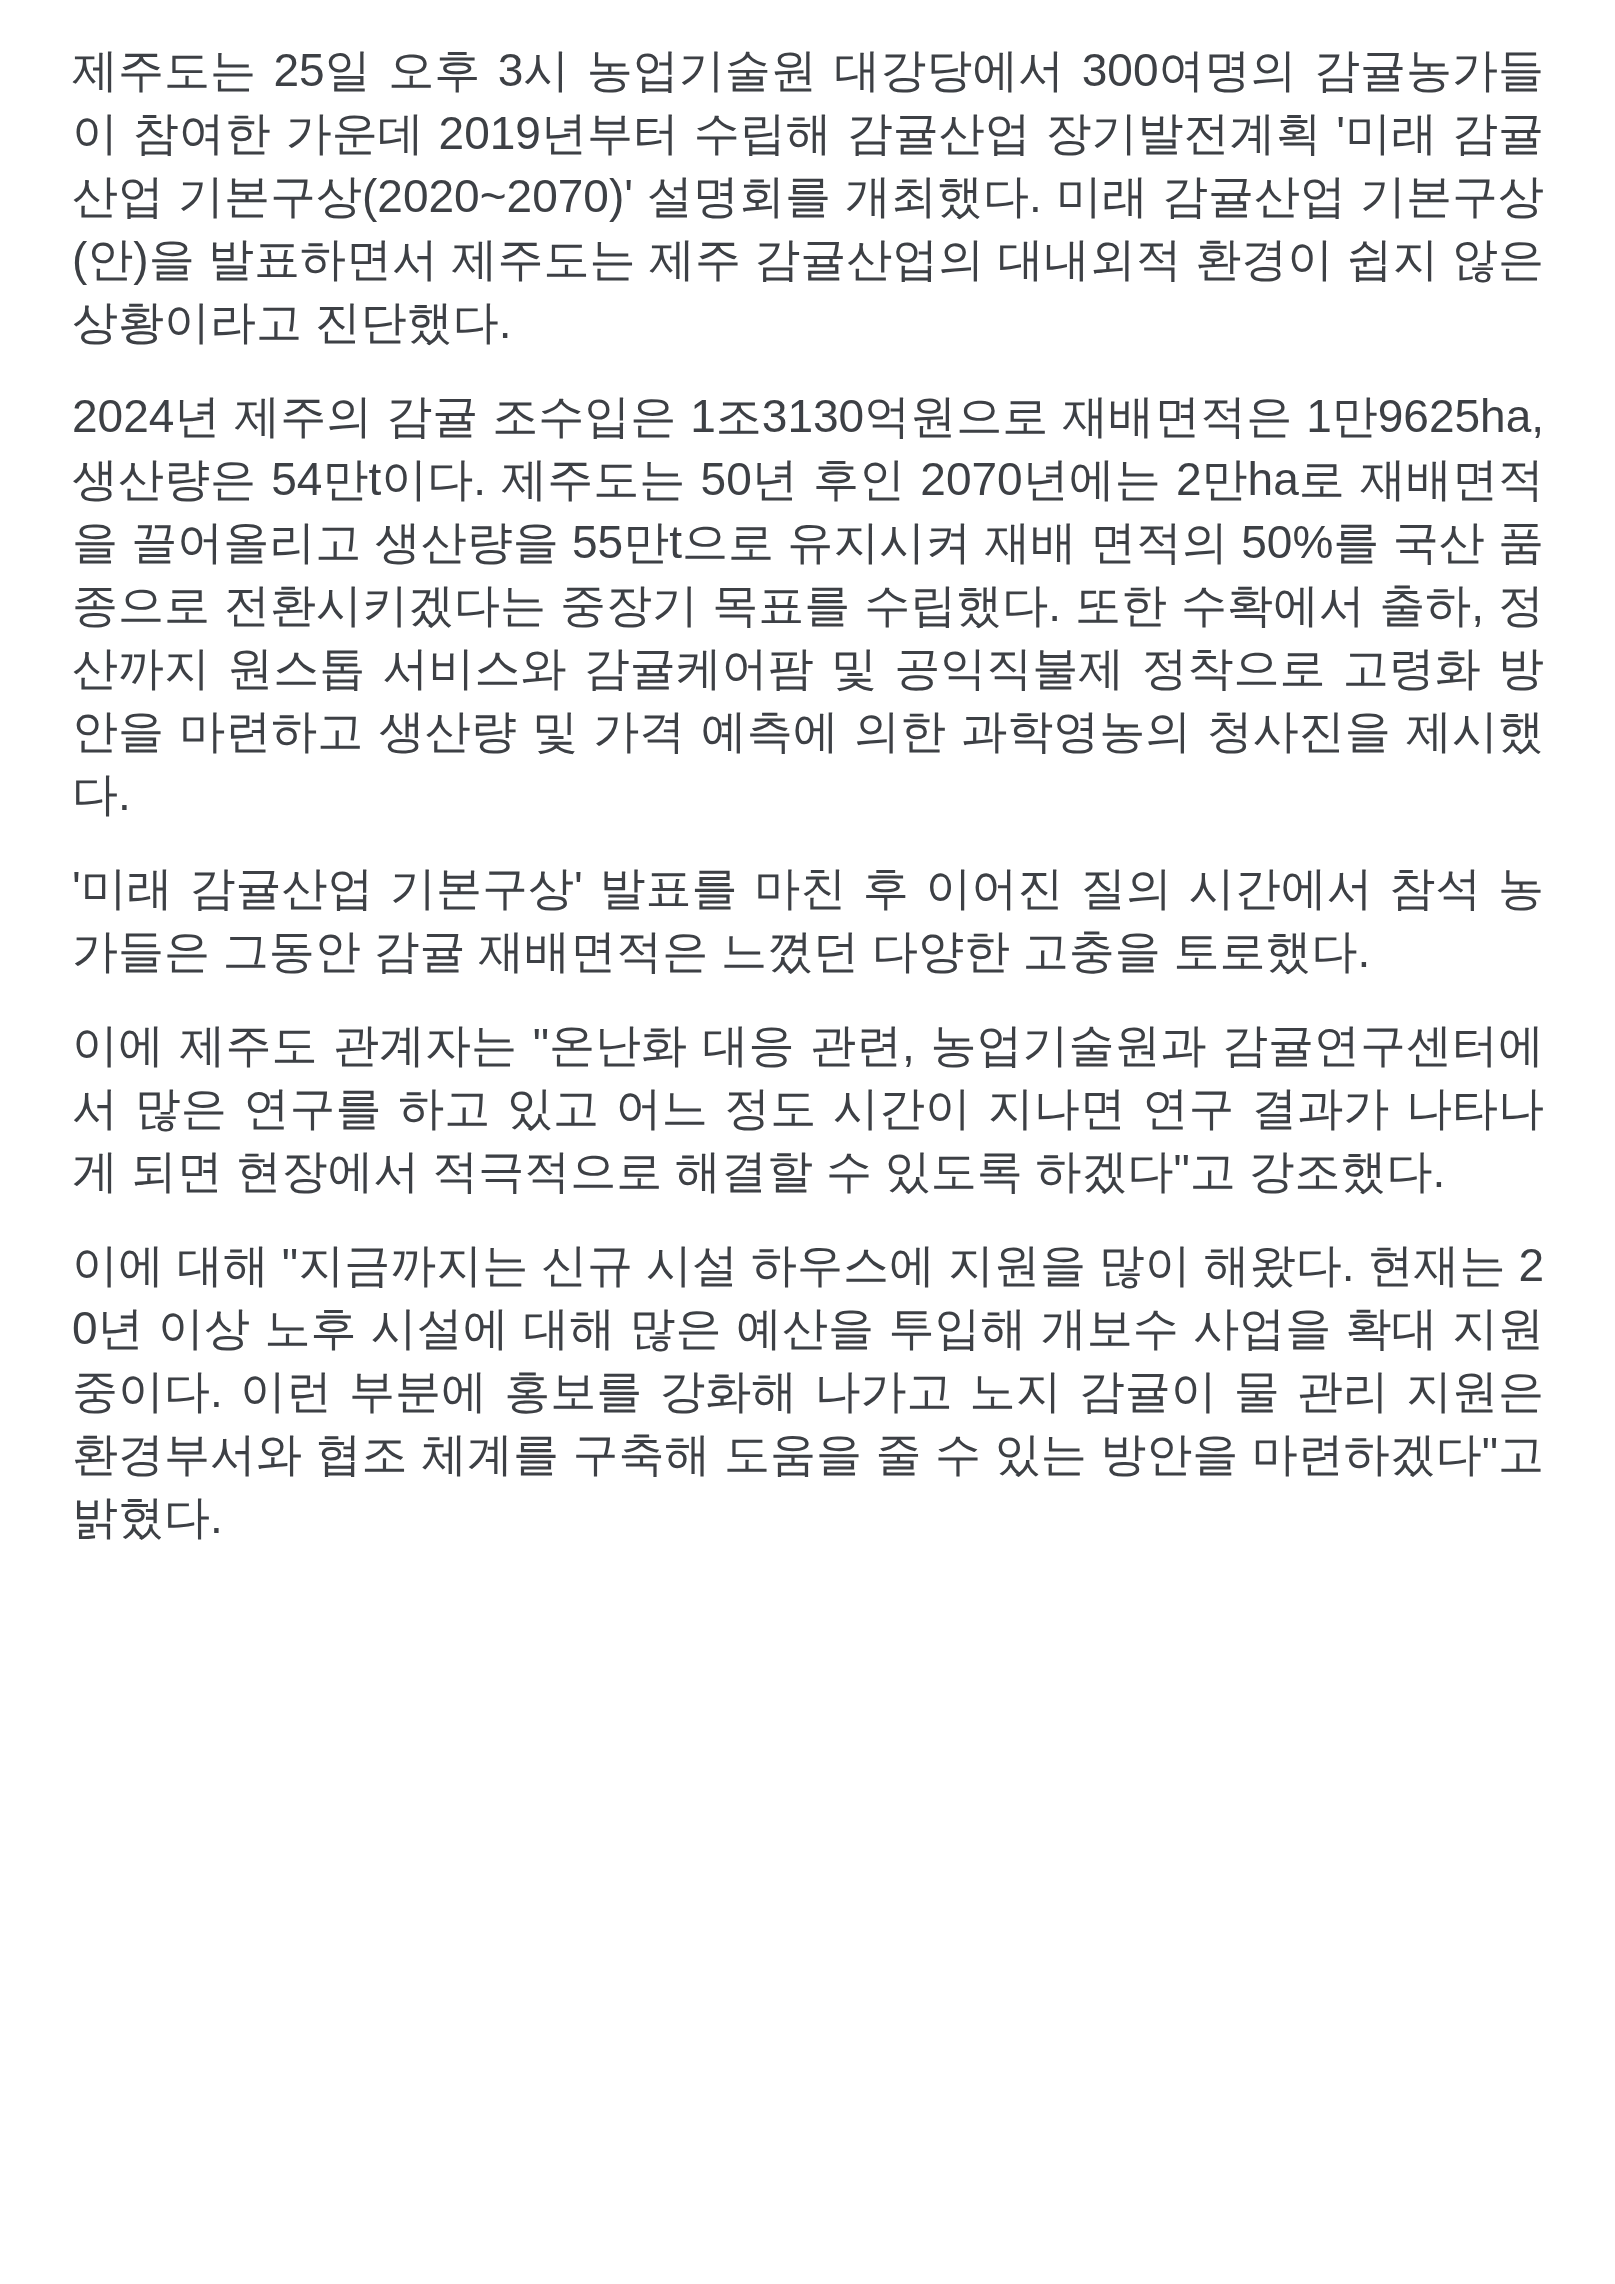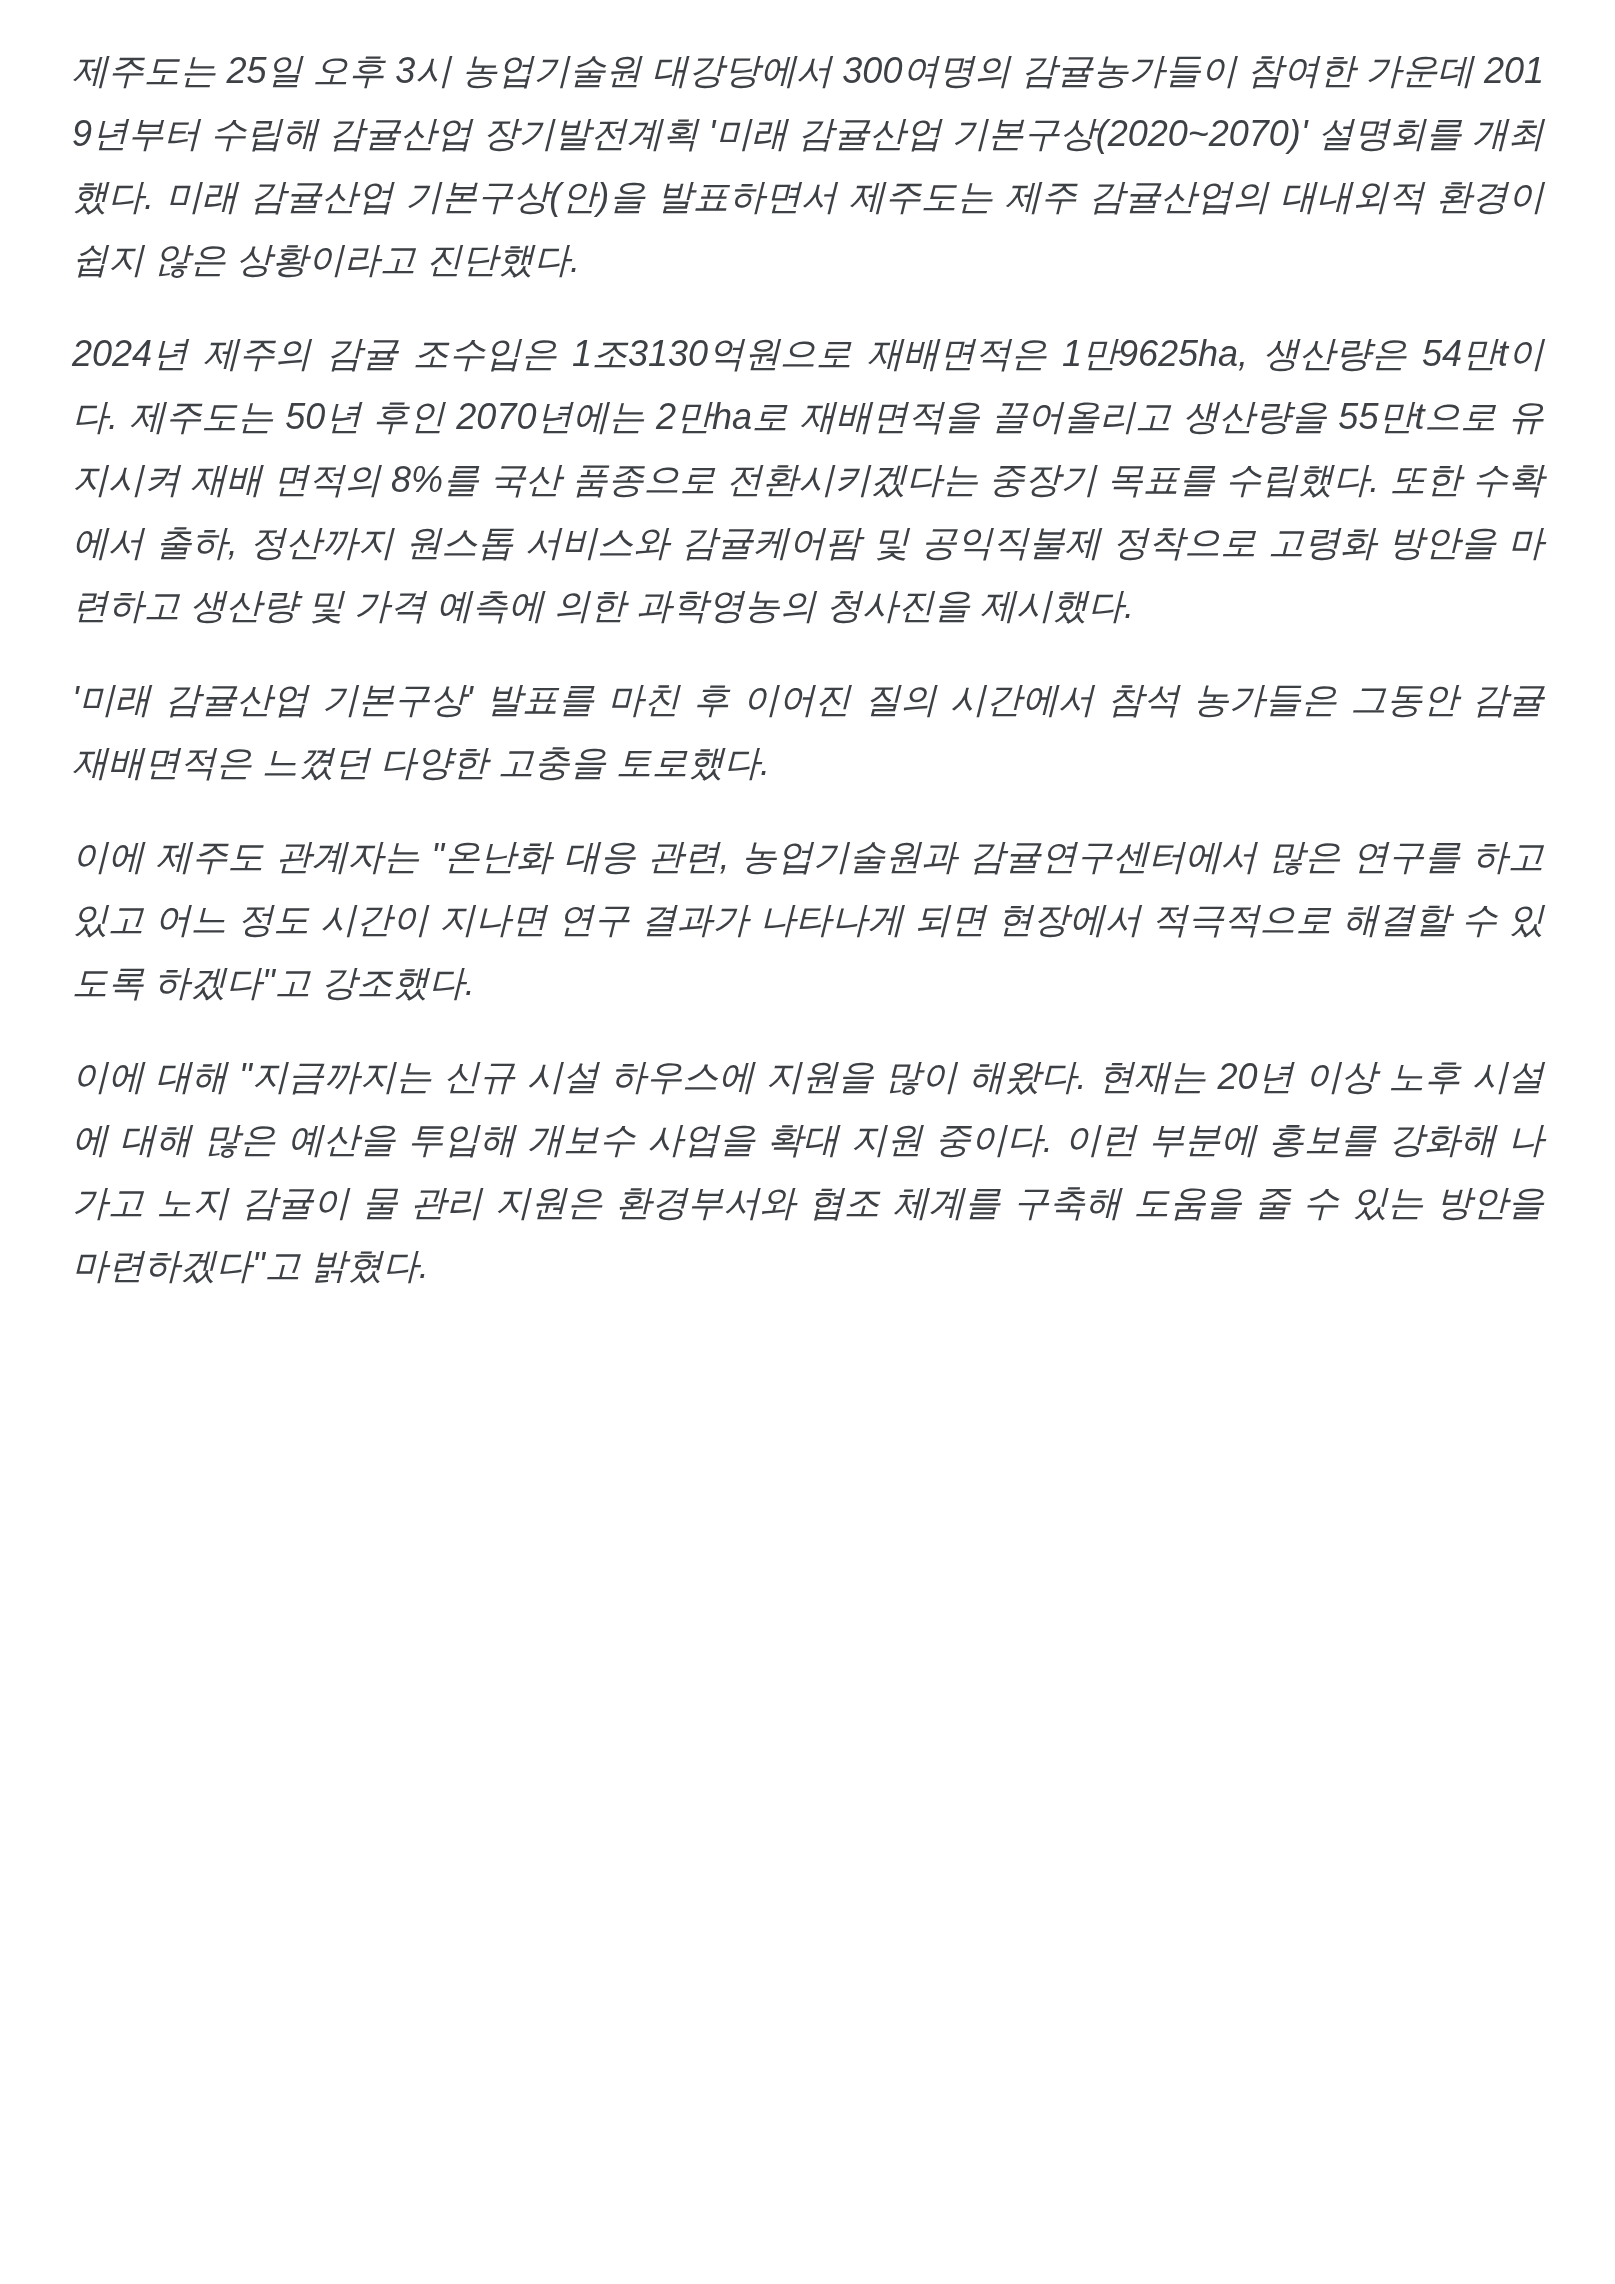--- a/index.html
+++ b/index.html
@@ -13,35 +13,34 @@
     box-sizing: border-box;
     font-family: "Liberation Sans", "DejaVu Sans", sans-serif;
   }
   .article-body {
     box-sizing: border-box;
     width: 1616px;
     padding: 39px 72px 52px 72px;
   }
   .article-body p {
     margin: 0 0 31px 0;
-    font-size: 36px;
+    font-size: 46px;
     line-height: 63px;
     color: #3d4045;
     text-align: justify;
     word-break: break-all;
     letter-spacing: 0;
-    font-style: italic;
   }
   .article-body p:last-child {
     margin-bottom: 0;
   }
 </style>
 </head>
 <body>
 
 <main class="article-body">
   <p>제주도는 25일 오후 3시 농업기술원 대강당에서 300여명의 감귤농가들이 참여한 가운데 2019년부터 수립해 감귤산업 장기발전계획 '미래 감귤산업 기본구상(2020~2070)' 설명회를 개최했다. 미래 감귤산업 기본구상(안)을 발표하면서 제주도는 제주 감귤산업의 대내외적 환경이 쉽지 않은 상황이라고 진단했다.</p>
-  <p>2024년 제주의 감귤 조수입은 1조3130억원으로 재배면적은 1만9625ha, 생산량은 54만t이다. 제주도는 50년 후인 2070년에는 2만ha로 재배면적을 끌어올리고 생산량을 55만t으로 유지시켜 재배 면적의 8%를 국산 품종으로 전환시키겠다는 중장기 목표를 수립했다. 또한 수확에서 출하, 정산까지 원스톱 서비스와 감귤케어팜 및 공익직불제 정착으로 고령화 방안을 마련하고 생산량 및 가격 예측에 의한 과학영농의 청사진을 제시했다.</p>
+  <p>2024년 제주의 감귤 조수입은 1조3130억원으로 재배면적은 1만9625ha, 생산량은 54만t이다. 제주도는 50년 후인 2070년에는 2만ha로 재배면적을 끌어올리고 생산량을 55만t으로 유지시켜 재배 면적의 50%를 국산 품종으로 전환시키겠다는 중장기 목표를 수립했다. 또한 수확에서 출하, 정산까지 원스톱 서비스와 감귤케어팜 및 공익직불제 정착으로 고령화 방안을 마련하고 생산량 및 가격 예측에 의한 과학영농의 청사진을 제시했다.</p>
   <p>'미래 감귤산업 기본구상' 발표를 마친 후 이어진 질의 시간에서 참석 농가들은 그동안 감귤 재배면적은 느꼈던 다양한 고충을 토로했다.</p>
   <p>이에 제주도 관계자는 "온난화 대응 관련, 농업기술원과 감귤연구센터에서 많은 연구를 하고 있고 어느 정도 시간이 지나면 연구 결과가 나타나게 되면 현장에서 적극적으로 해결할 수 있도록 하겠다"고 강조했다.</p>
   <p>이에 대해 "지금까지는 신규 시설 하우스에 지원을 많이 해왔다. 현재는 20년 이상 노후 시설에 대해 많은 예산을 투입해 개보수 사업을 확대 지원 중이다. 이런 부분에 홍보를 강화해 나가고 노지 감귤이 물 관리 지원은 환경부서와 협조 체계를 구축해 도움을 줄 수 있는 방안을 마련하겠다"고 밝혔다.</p>
 </main>
 
 
 </body></html>

